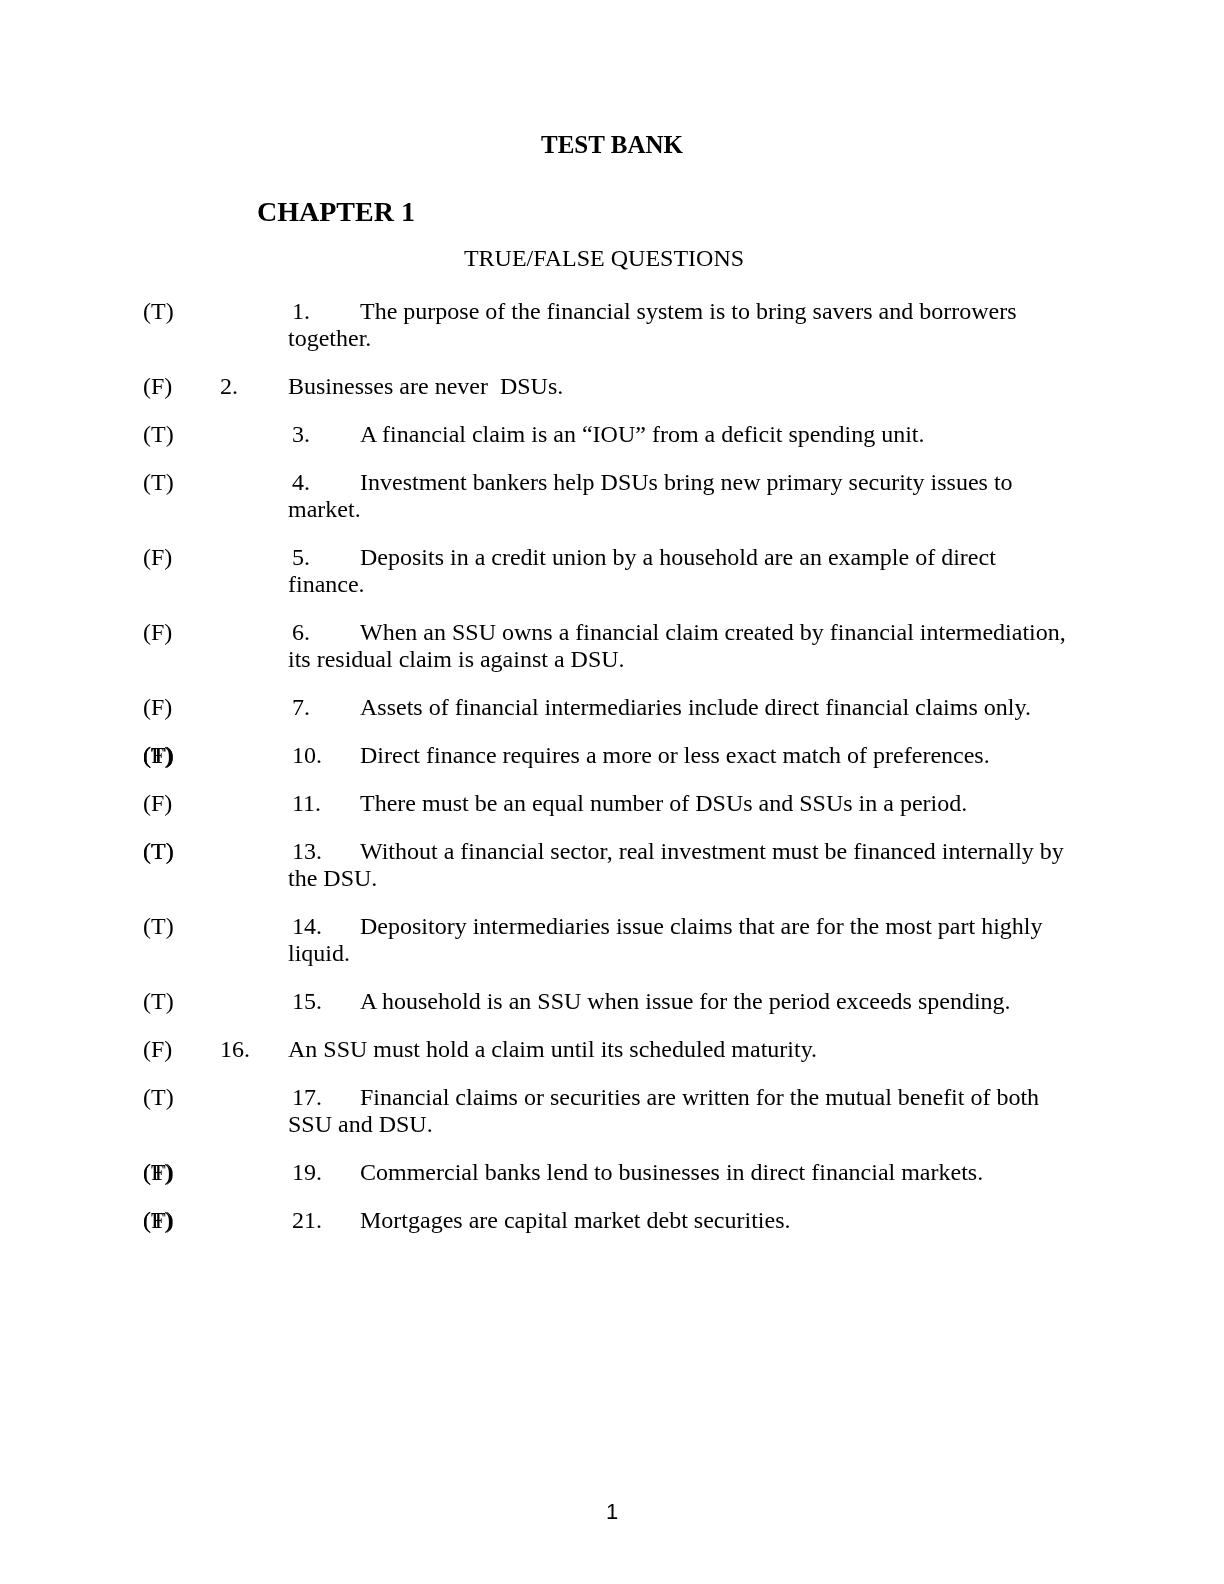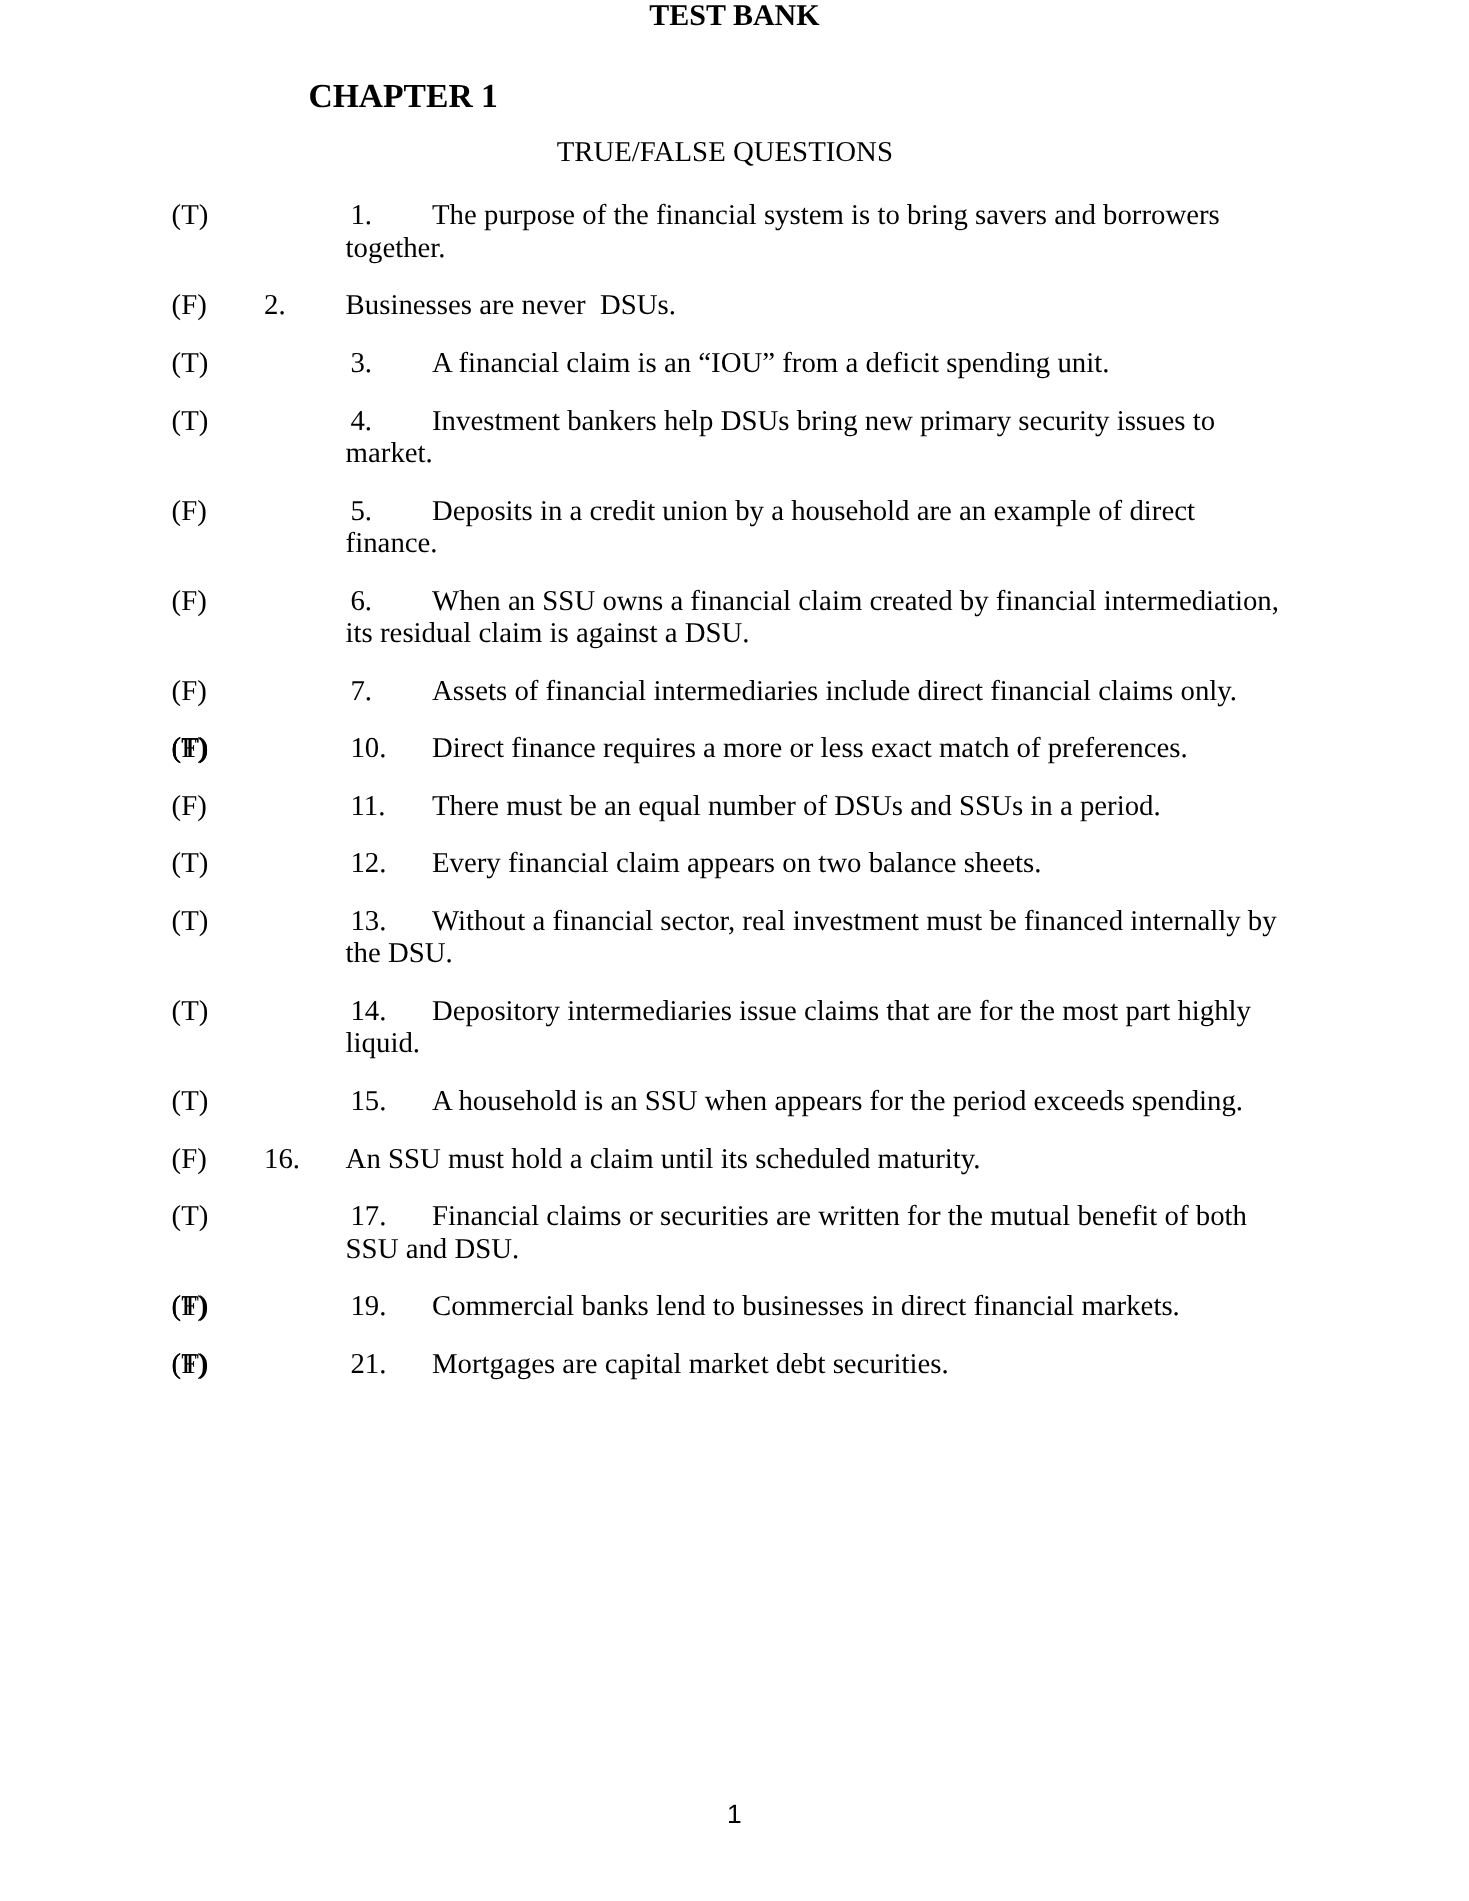--- a/index.html
+++ b/index.html
@@ -11,20 +11,21 @@
     position: relative;
     width: 1224px;
     height: 1584px;
     background: #ffffff;
     color: #000000;
     font-family: "Liberation Serif", serif;
     overflow: hidden;
   }
   .doc-title {
     margin: 0;
+    padding-top: 131px;
     text-align: center;
     font-size: 25px;
     line-height: 28px;
     font-weight: bold;
   }
   .chapter-title {
     margin: 38px 0 0 257px;
     font-size: 28px;
     line-height: 30px;
     font-weight: bold;
@@ -136,36 +137,35 @@
     <div class="q-content"><span class="q-num">10.</span><span class="q-text">Direct finance requires a more or less exact match of preferences.</span></div>
   </div>
 
   <div class="q-row">
     <span class="q-answer">(F)</span>
     <div class="q-content"><span class="q-num">11.</span><span class="q-text">There must be an equal number of DSUs and SSUs in a period.</span></div>
   </div>
 
   <div class="q-row">
     <span class="q-answer">(T)</span>
-    <div class="q-content"><span class="q-num">12.</span><span class="q-text">Every financial claim appears on two balance sheets.</span></div>
   </div>
 
   <div class="q-row">
     <span class="q-answer">(T)</span>
     <div class="q-content"><span class="q-num">13.</span><span class="q-text">Without a financial sector, real investment must be financed internally by the DSU.</span></div>
   </div>
 
   <div class="q-row">
     <span class="q-answer">(T)</span>
     <div class="q-content"><span class="q-num">14.</span><span class="q-text">Depository intermediaries issue claims that are for the most part highly liquid.</span></div>
   </div>
 
   <div class="q-row">
     <span class="q-answer">(T)</span>
-    <div class="q-content"><span class="q-num">15.</span><span class="q-text">A household is an SSU when appears for the period exceeds spending.</span></div>
+    <div class="q-content"><span class="q-num">15.</span><span class="q-text">A household is an SSU when issue for the period exceeds spending.</span></div>
   </div>
 
   <div class="q-row">
     <span class="q-answer">(F)</span>
     <div class="q-content outdent"><span class="q-num">16.</span><span class="q-text">An SSU must hold a claim until its scheduled maturity.</span></div>
   </div>
 
   <div class="q-row">
     <span class="q-answer">(T)</span>
     <div class="q-content"><span class="q-num">17.</span><span class="q-text">Financial claims or securities are written for the mutual benefit of both SSU and DSU.</span></div>

